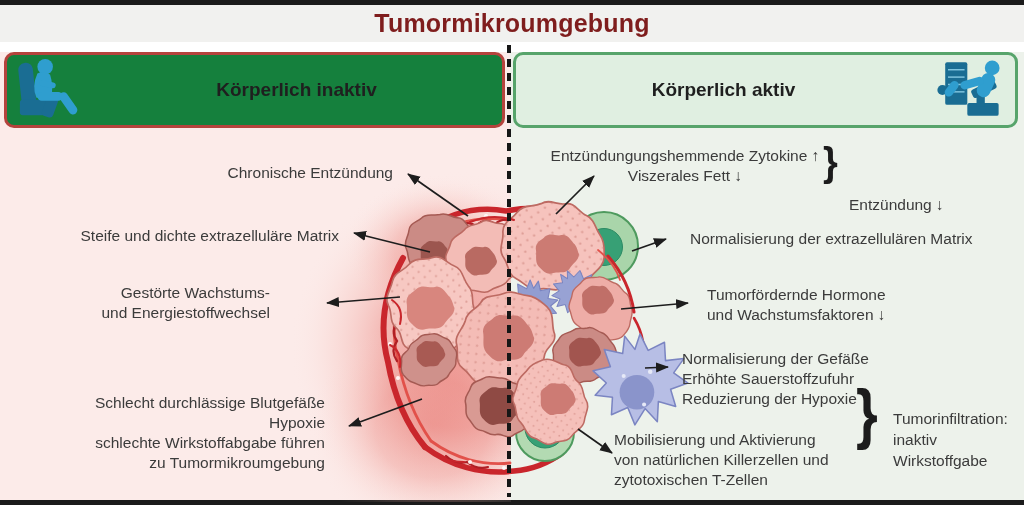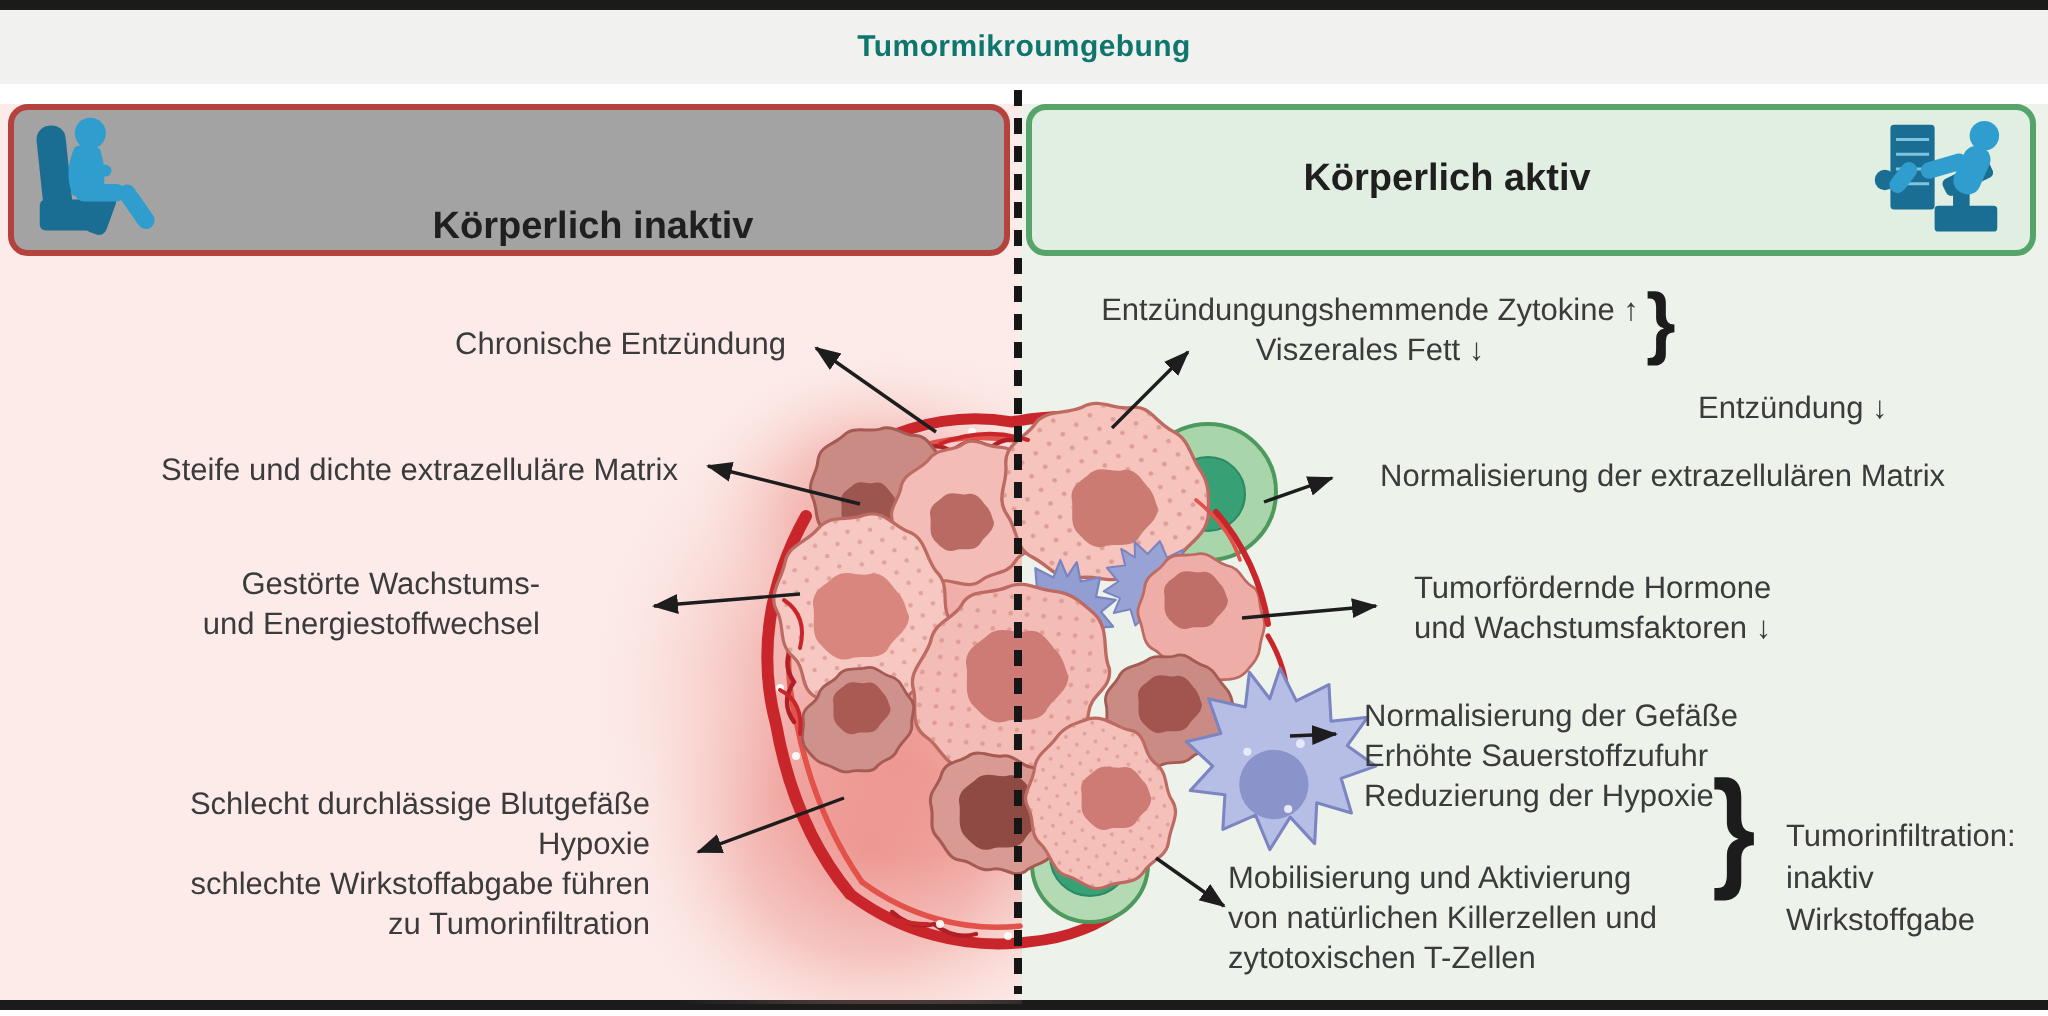--- a/index.html
+++ b/index.html
@@ -2,29 +2,29 @@
 <html><head>
 <meta charset="utf-8">
 <style>
   html,body{margin:0;padding:0;}
   .frame{position:relative;width:1024px;height:508px;background:#ffffff;overflow:hidden;
          font-family:"Liberation Sans","DejaVu Sans",sans-serif;color:#3b3b3b;}
   .rule{position:absolute;left:0;width:1024px;height:5px;background:#1b1b1b;}
   .rule.top{top:0;} .rule.bottom{top:500px;}
   .title-bar{position:absolute;left:0;top:5px;width:1024px;height:37px;background:#f1f1ef;
              display:flex;align-items:center;justify-content:center;}
-  .title-bar h1{margin:0;font-size:15px;font-weight:bold;color:#0f766e;letter-spacing:.2px;}
+  .title-bar h1{margin:0;font-size:25px;font-weight:bold;color:#7f1d1d;letter-spacing:.2px;}
   .bg{position:absolute;top:52px;height:448px;}
   .bg.left{left:0;width:510px;background:#fcebe9;}
   .bg.right{left:510px;width:514px;background:#edf2eb;}
   .divider{position:absolute;left:507px;top:45px;width:4px;height:452px;z-index:5;
            background:repeating-linear-gradient(to bottom,#161616 0,#161616 8px,transparent 8px,transparent 14px);}
   .hdr{position:absolute;top:52px;height:76px;box-sizing:border-box;border-radius:10px;
        display:flex;align-items:center;z-index:6;}
-  .hdr.inactive{left:4px;width:501px;background:#a3a3a3;border:3px solid #b5433d;align-items:flex-end;}
+  .hdr.inactive{left:4px;width:501px;background:#15803d;border:3px solid #b5433d;}
   .hdr.active{left:513px;width:505px;background:#e0efe1;border:3px solid #57a46b;}
   .hdr .lbl{flex:1;text-align:center;font-size:19px;font-weight:bold;color:#1f1f1f;}
   .hdr .icon{width:80px;height:70px;flex:0 0 auto;}
   .hdr.inactive .icon{margin-left:4px;}
   .hdr.active .icon{margin-right:4px;}
   .note{position:absolute;z-index:6;font-size:15.5px;line-height:20px;color:#3b3b3b;white-space:nowrap;}
   .ra{text-align:right;} .ctr{text-align:center;white-space:normal;}
   #n-l1{top:163px;right:631px;margin-left:25px;} #n-l2{top:226px;right:685px;}
   #n-l3{top:283px;right:754px;} #n-l4{top:393px;right:699px;}
   #n-r1{top:146px;left:543px;width:284px;} #n-r1res{top:157px;left:849px;margin-top:38px;}
@@ -258,21 +258,21 @@
     <div>Steife und dichte extrazelluläre Matrix</div>
   </div>
   <div class="note ra" id="n-l3">
     <div>Gestörte Wachstums-</div>
     <div>und Energiestoffwechsel</div>
   </div>
   <div class="note ra" id="n-l4">
     <div>Schlecht durchlässige Blutgefäße</div>
     <div>Hypoxie</div>
     <div>schlechte Wirkstoffabgabe führen</div>
-    <div>zu Tumorinfiltration</div>
+    <div>zu Tumormikroumgebung</div>
   </div>
 
   <div class="note ctr" id="n-r1">
     <div>Entzündungungshemmende Zytokine ↑</div>
     <div>Viszerales Fett ↓</div>
   </div>
   <div class="brace" id="brace-small">}</div>
   <div class="note" id="n-r1res">Entzündung ↓</div>
 
   <div class="note" id="n-r2">

